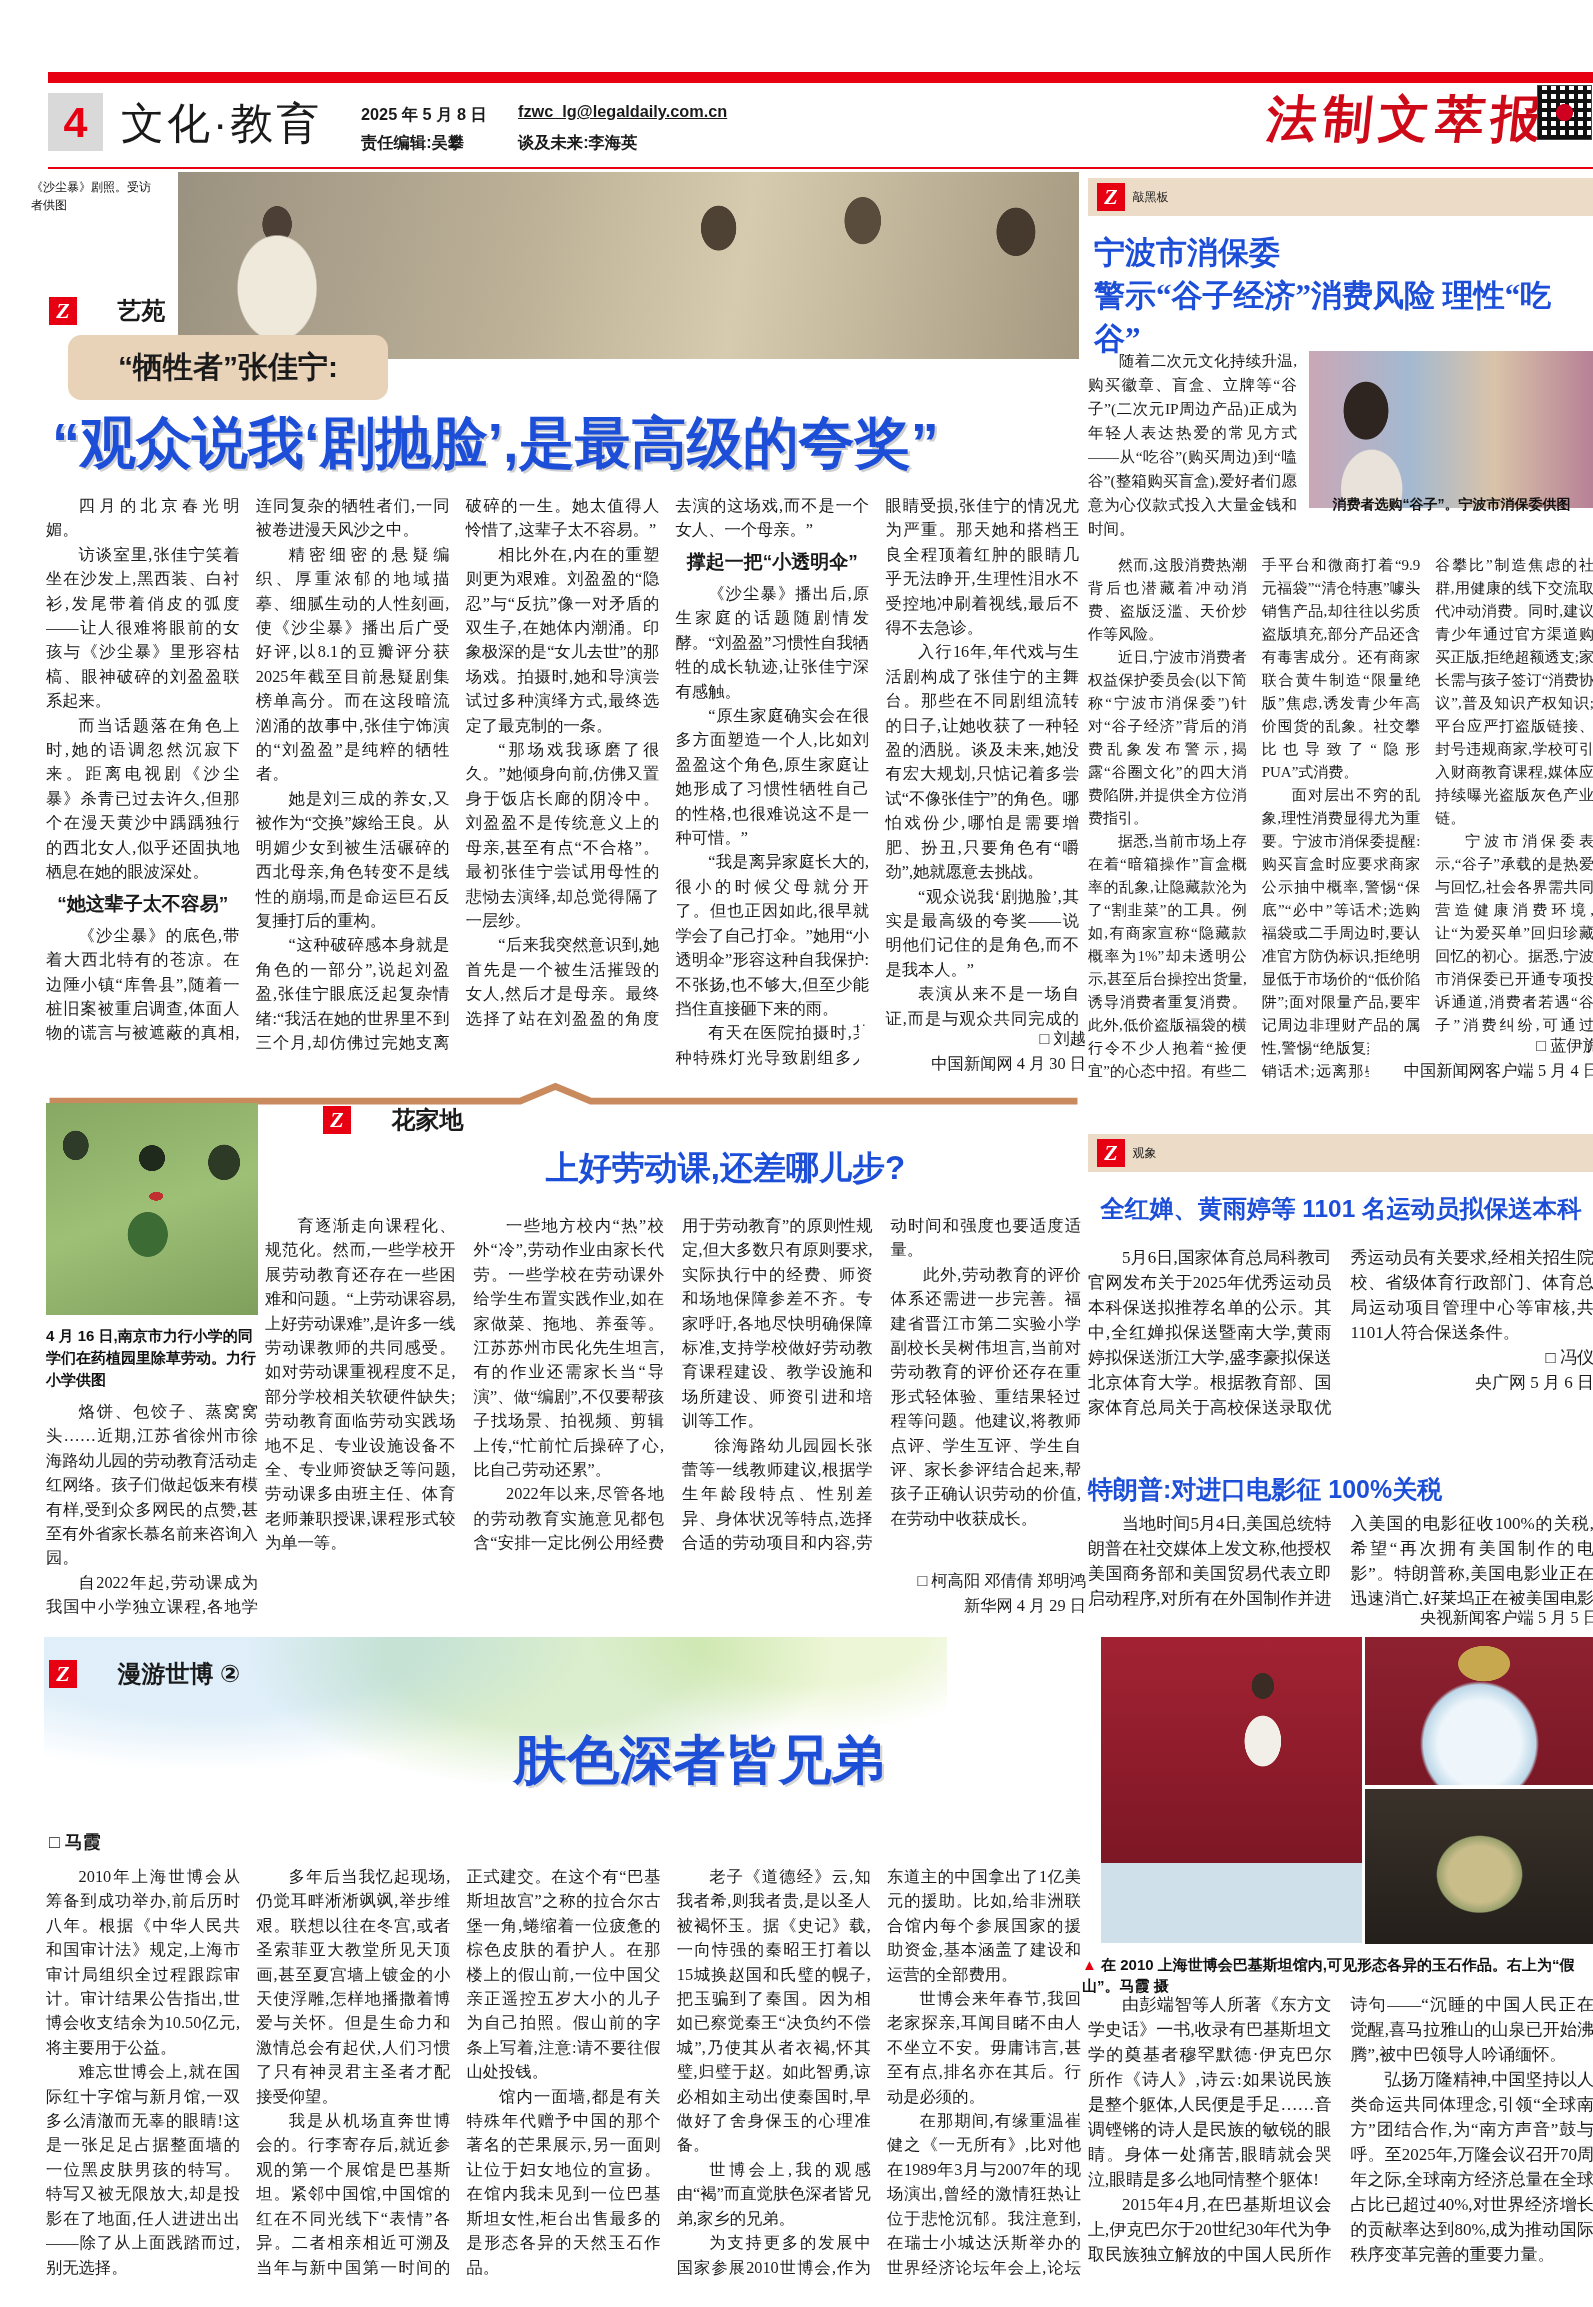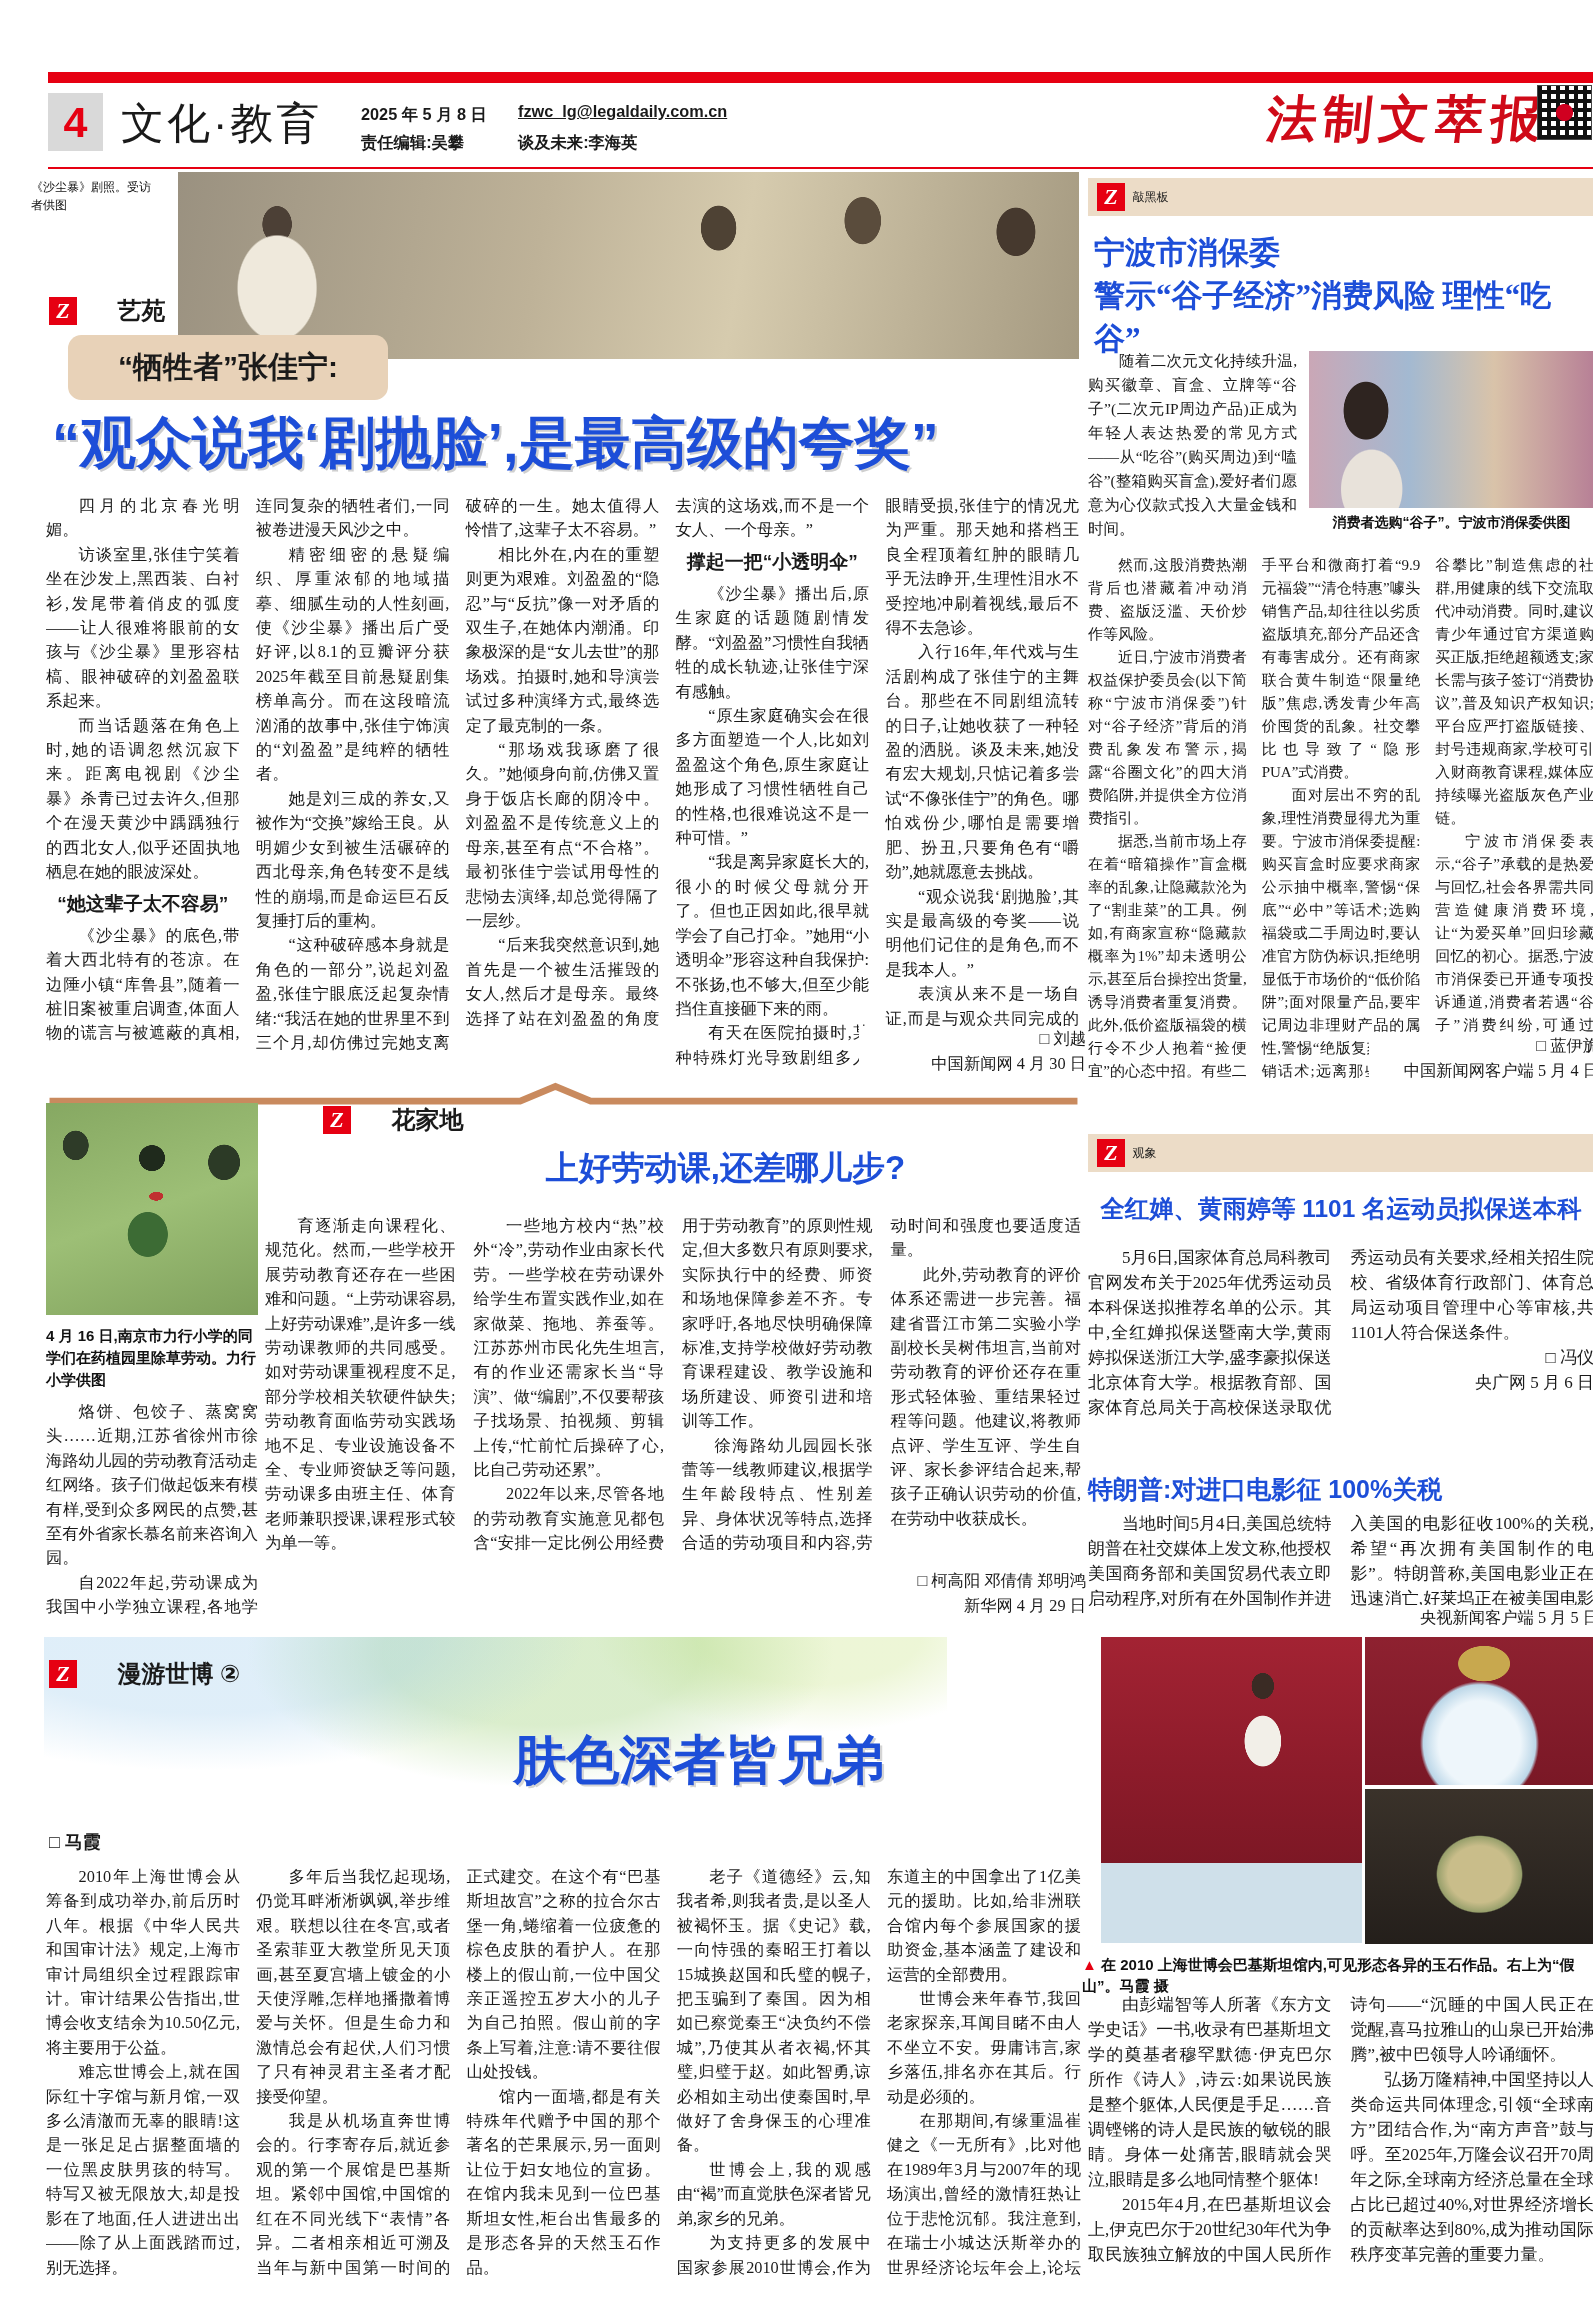--- a/index.html
+++ b/index.html
@@ -144,21 +144,21 @@
   <span class="ztxt sans">敲黑板</span>
 </div>
 <div class="abs headline" style="left:1094px;top:231px;width:497px;font-size:31px;line-height:43px;">
   <div>宁波市消保委</div>
   <div>警示“谷子经济”消费风险 理性“吃谷”</div>
 </div>
 <div class="abs bodytext bbintro" style="left:1088px;top:349px;width:209px;height:194px;">
     <p>随着二次元文化持续升温,购买徽章、盲盒、立牌等“谷子”(二次元IP周边产品)正成为年轻人表达热爱的常见方式——从“吃谷”(购买周边)到“嗑谷”(整箱购买盲盒),爱好者们愿意为心仪款式投入大量金钱和时间。</p>
   </div>
 <div class="abs ph ph-goods" style="left:1309px;top:351px;width:285px;height:157px;"></div>
-<div class="abs cap capb sans" style="left:1309px;top:514px;width:285px;font-size:14px;text-align:center;">消费者选购“谷子”。宁波市消保委供图</div>
+<div class="abs cap capb sans" style="left:1309px;top:496px;width:285px;font-size:14px;text-align:center;">消费者选购“谷子”。宁波市消保委供图</div>
 <div class="abs bodytext bbbody" style="left:1088px;top:554px;width:506px;height:536px;">
     <p>然而,这股消费热潮背后也潜藏着冲动消费、盗版泛滥、天价炒作等风险。</p>
     <p>近日,宁波市消费者权益保护委员会(以下简称“宁波市消保委”)针对“谷子经济”背后的消费乱象发布警示,揭露“谷圈文化”的四大消费陷阱,并提供全方位消费指引。</p>
     <p>据悉,当前市场上存在着“暗箱操作”盲盒概率的乱象,让隐藏款沦为了“割韭菜”的工具。例如,有商家宣称“隐藏款概率为1%”却未透明公示,甚至后台操控出货量,诱导消费者重复消费。此外,低价盗版福袋的横行令不少人抱着“捡便宜”的心态中招。有些二手平台和微商打着“9.9元福袋”“清仓特惠”噱头销售产品,却往往以劣质盗版填充,部分产品还含有毒害成分。还有商家联合黄牛制造“限量绝版”焦虑,诱发青少年高价囤货的乱象。社交攀比也导致了“隐形PUA”式消费。</p>
     <p>面对层出不穷的乱象,理性消费显得尤为重要。宁波市消保委提醒:购买盲盒时应要求商家公示抽中概率,警惕“保底”“必中”等话术;选购福袋或二手周边时,要认准官方防伪标识,拒绝明显低于市场价的“低价陷阱”;面对限量产品,要牢记周边非理财产品的属性,警惕“绝版复刻”等营销话术;远离那些以“晒谷攀比”制造焦虑的社群,用健康的线下交流取代冲动消费。同时,建议青少年通过官方渠道购买正版,拒绝超额透支;家长需与孩子签订“消费协议”,普及知识产权知识;平台应严打盗版链接、封号违规商家,学校可引入财商教育课程,媒体应持续曝光盗版灰色产业链。</p>
     <p>宁波市消保委表示,“谷子”承载的是热爱与回忆,社会各界需共同营造健康消费环境,让“为爱买单”回归珍藏回忆的初心。据悉,宁波市消保委已开通专项投诉通道,消费者若遇“谷子”消费纠纷,可通过12315热线或平台提交证据维权。</p>
   </div>
 <div class="abs byline" style="left:1369px;top:1033px;width:224px;">
   <div>□ 蓝伊旎</div>
   <div>中国新闻网客户端 5 月 4 日</div>
@@ -212,21 +212,21 @@
 <div class="abs sans" style="left:49px;top:1830px;font-size:18px;font-weight:bold;">□ 马霞</div>
 <div class="abs bodytext expobody" style="left:46px;top:1865px;width:1035px;height:420px;">
     <p>2010年上海世博会从筹备到成功举办,前后历时八年。根据《中华人民共和国审计法》规定,上海市审计局组织全过程跟踪审计。审计结果公告指出,世博会收支结余为10.50亿元,将主要用于公益。</p>
     <p>难忘世博会上,就在国际红十字馆与新月馆,一双多么清澈而无辜的眼睛!这是一张足足占据整面墙的一位黑皮肤男孩的特写。特写又被无限放大,却是投影在了地面,任人进进出出——除了从上面践踏而过,别无选择。</p>
     <p>多年后当我忆起现场,仍觉耳畔淅淅飒飒,举步维艰。联想以往在冬宫,或者圣索菲亚大教堂所见天顶画,甚至夏宫墙上镀金的小天使浮雕,怎样地播撒着博爱与关怀。但是生命力和激情总会有起伏,人们习惯了只有神灵君主圣者才配接受仰望。</p>
     <p>我是从机场直奔世博会的。行李寄存后,就近参观的第一个展馆是巴基斯坦。紧邻中国馆,中国馆的红在不同光线下“表情”各异。二者相亲相近可溯及当年与新中国第一时间的正式建交。在这个有“巴基斯坦故宫”之称的拉合尔古堡一角,蜷缩着一位疲惫的棕色皮肤的看护人。在那楼上的假山前,一位中国父亲正遥控五岁大小的儿子为自己拍照。假山前的字条上写着,注意:请不要往假山处投钱。</p>
     <p>馆内一面墙,都是有关特殊年代赠予中国的那个著名的芒果展示,另一面则让位于妇女地位的宣扬。在馆内我未见到一位巴基斯坦女性,柜台出售最多的是形态各异的天然玉石作品。</p>
     <p>老子《道德经》云,知我者希,则我者贵,是以圣人被褐怀玉。据《史记》载,一向恃强的秦昭王打着以15城换赵国和氏璧的幌子,把玉骗到了秦国。因为相如已察觉秦王“决负约不偿城”,乃使其从者衣褐,怀其璧,归璧于赵。如此智勇,谅必相如主动出使秦国时,早做好了舍身保玉的心理准备。</p>
     <p>世博会上,我的观感由“褐”而直觉肤色深者皆兄弟,家乡的兄弟。</p>
     <p>为支持更多的发展中国家参展2010世博会,作为东道主的中国拿出了1亿美元的援助。比如,给非洲联合馆内每个参展国家的援助资金,基本涵盖了建设和运营的全部费用。</p>
-    <p>世博会来年春节,我回老家探亲,耳闻目睹不由人不坐立不安。毋庸讳言,家乡落伍,排名亦在其后。行动是必须的。</p>
+    <p>世博会来年春节,我回老家探亲,耳闻目睹不由人不坐立不安。毋庸讳言,甚至有点,排名亦在其后。行动是必须的。</p>
     <p>在那期间,有缘重温崔健之《一无所有》,比对他在1989年3月与2007年的现场演出,曾经的激情狂热让位于悲怆沉郁。我注意到,在瑞士小城达沃斯举办的世界经济论坛年会上,论坛主席克劳斯·施瓦布表示,“当今世界已发生根本变化,最重要的一点是全球政治经济重心已由西向东、由北向南转移”。</p>
   </div>
 <div class="abs ph ph-pav" style="left:1101px;top:1637px;width:261px;height:306px;"></div>
 <div class="abs ph ph-rock" style="left:1365px;top:1637px;width:229px;height:148px;"></div>
 <div class="abs ph ph-jade" style="left:1365px;top:1789px;width:229px;height:155px;"></div>
 <div class="abs cap capb sans" style="left:1082px;top:1954px;width:511px;font-size:15px;line-height:21px;">
   <span class="tri">▲</span>
   <span>在 2010 上海世博会巴基斯坦馆内,可见形态各异的玉石作品。右上为“假山”。马霞 摄</span>
 </div>
 <div class="abs bodytext exporight" style="left:1088px;top:1992px;width:506px;height:281px;">

